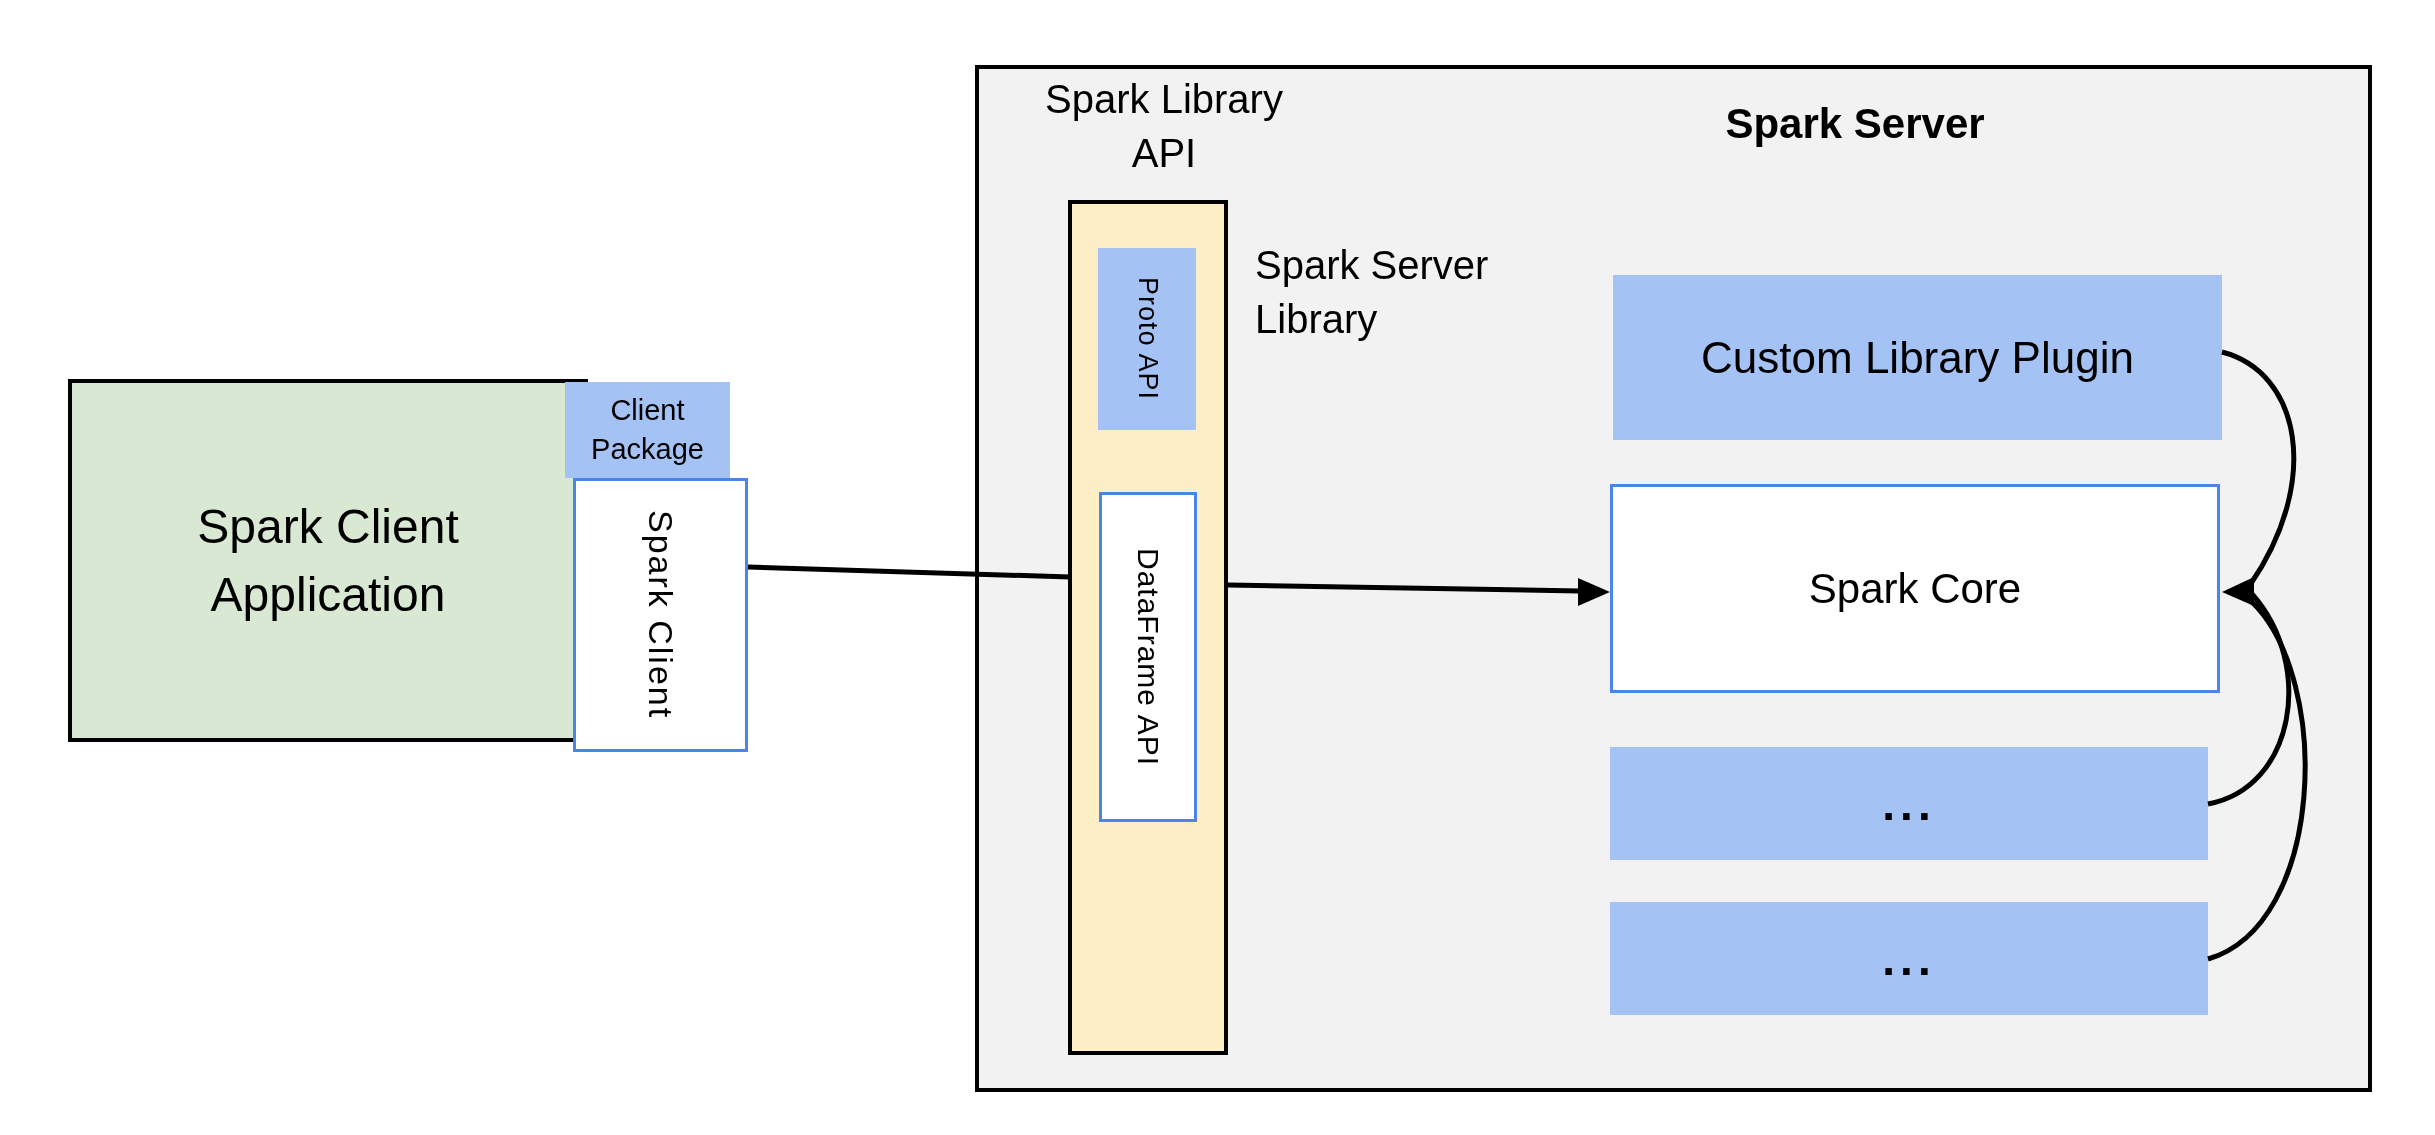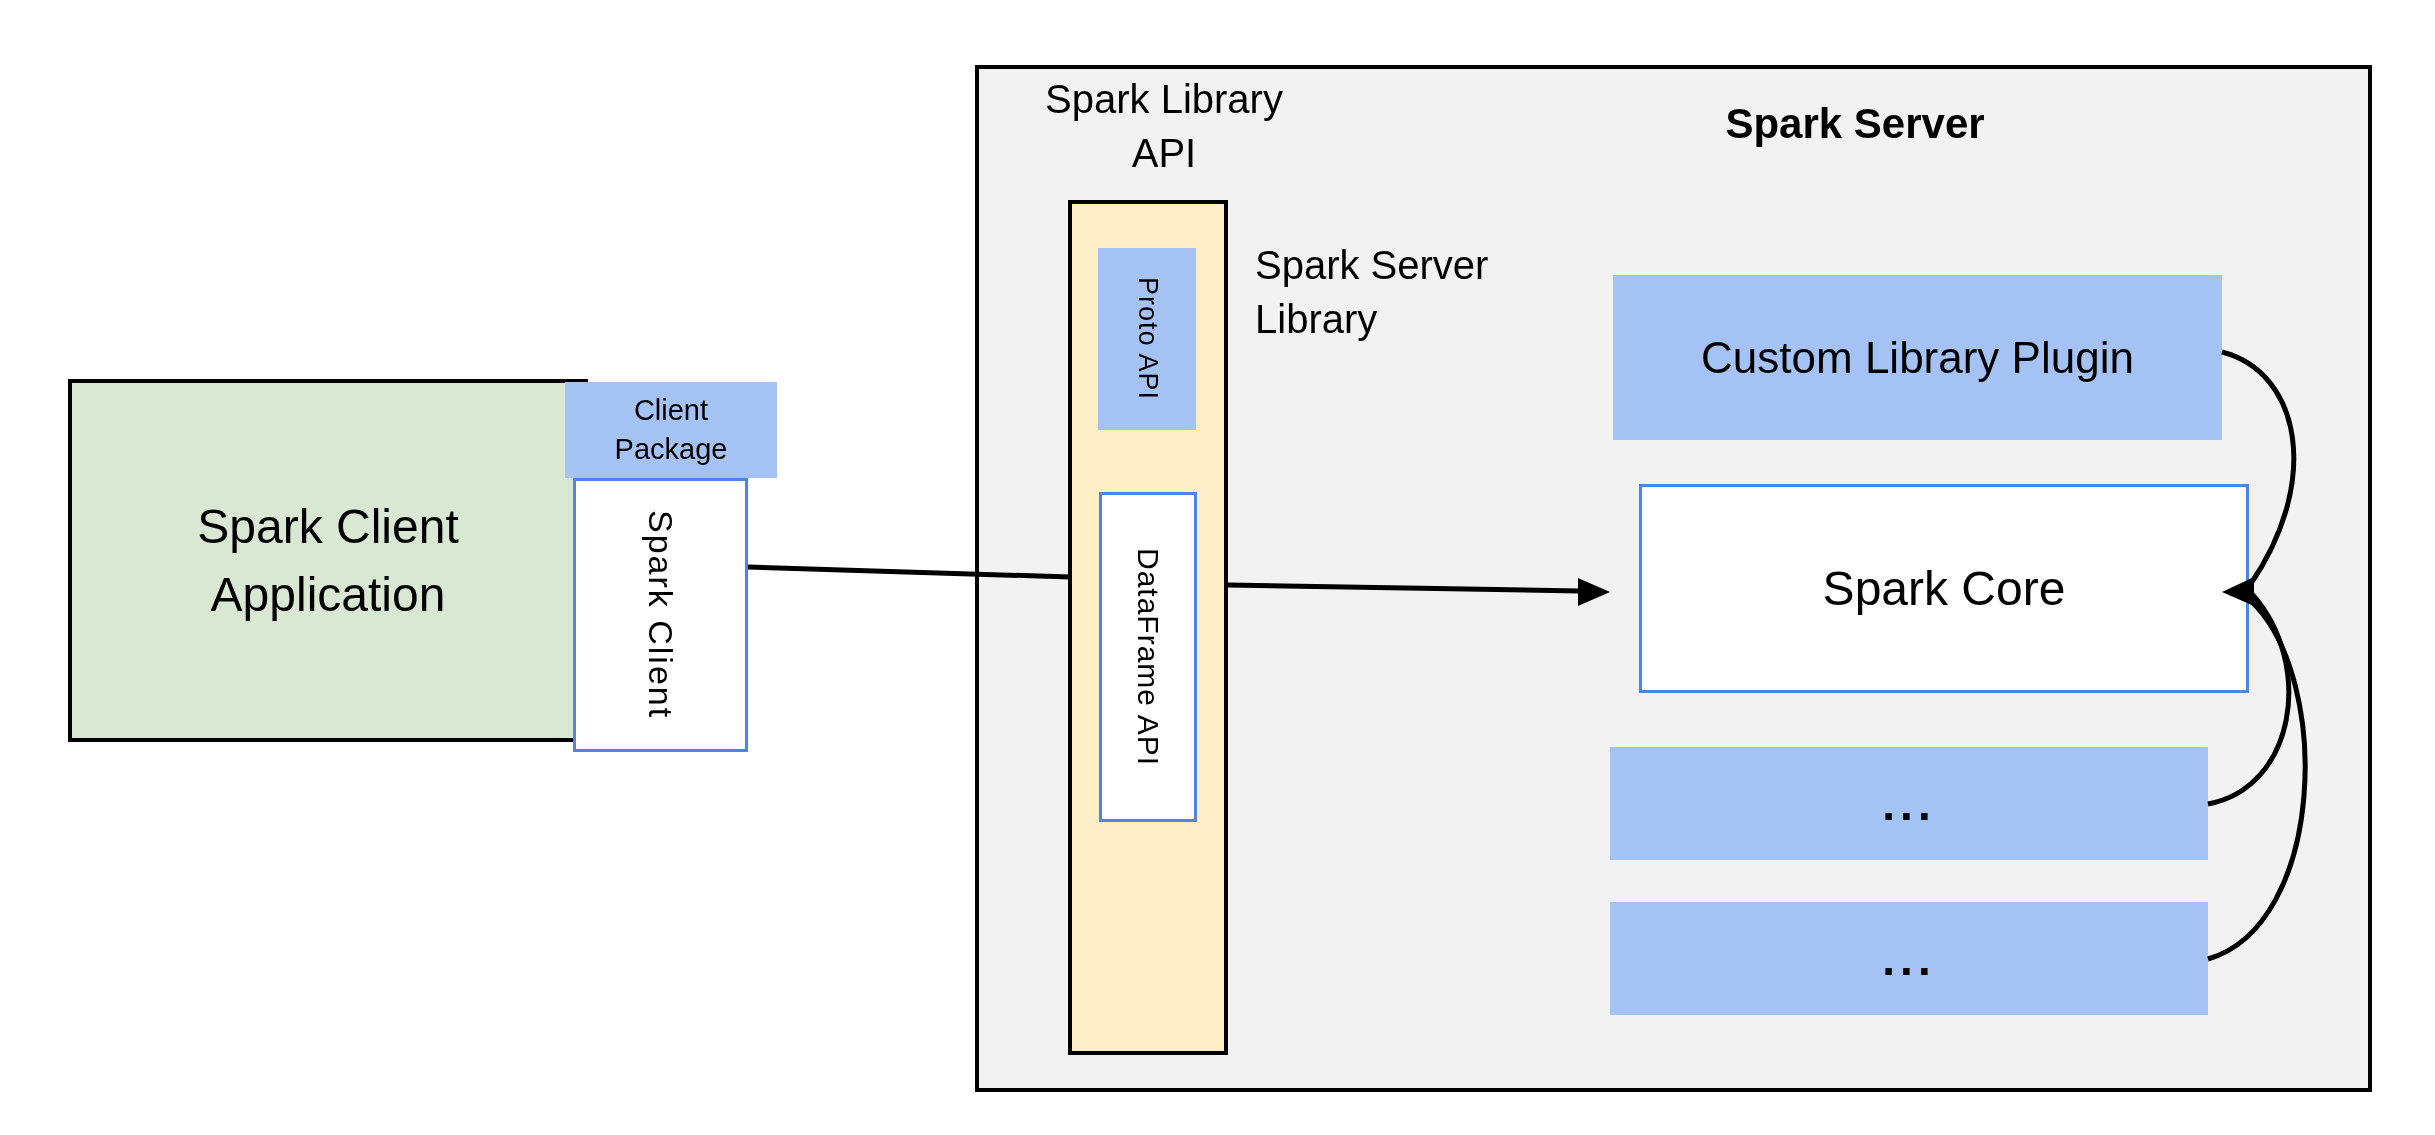--- a/index.html
+++ b/index.html
@@ -8,41 +8,41 @@
   }
   *{margin:0;padding:0;box-sizing:border-box;}
   body{background:var(--canvas-bg);font-family:"Liberation Sans","DejaVu Sans",sans-serif;color:var(--ink);}
   .canvas{position:relative;width:2435px;height:1135px;background:var(--canvas-bg);overflow:hidden;}
   .box{position:absolute;display:flex;align-items:center;justify-content:center;text-align:center;}
   .two-line{white-space:pre-line;}
   .lbl{position:absolute;white-space:pre-line;}
 
   
   .green-box{left:68px;top:379px;width:520px;height:363px;background:var(--green-fill);border:4px solid var(--ink);font-size:48px;line-height:1.4;}
-  .client-package{left:565px;top:382px;width:212px;height:96px;background:var(--blue-fill);font-size:29px;line-height:1.35;z-index:3;}
+  .client-package{left:565px;top:382px;width:165px;height:96px;background:var(--blue-fill);font-size:29px;line-height:1.35;z-index:3;}
   .spark-client{left:573px;top:478px;width:175px;height:274px;background:#fff;border:3px solid var(--blue-border);z-index:2;}
   .vtext{writing-mode:vertical-rl;text-orientation:mixed;}
   .spark-client .vtext{font-size:34px;letter-spacing:2px;}
 
   
   .gray-box{left:975px;top:65px;width:1397px;height:1027px;background:var(--gray-fill);border:4px solid var(--ink);}
   .connect-api-lbl{left:1014px;top:72px;width:300px;text-align:center;font-size:40px;line-height:1.35;}
   .server-title{left:1655px;top:100px;width:400px;text-align:center;font-size:42px;font-weight:bold;}
   .library-lbl{left:1255px;top:238px;width:320px;text-align:left;font-size:40px;line-height:1.35;}
 
   
   .yellow-box{left:1068px;top:200px;width:160px;height:855px;background:var(--cream-fill);border:4px solid var(--ink);}
   .proto-box{left:1098px;top:248px;width:98px;height:182px;background:var(--blue-fill);}
   .proto-box .vtext{font-size:27px;letter-spacing:1px;}
   .dataframe-box{left:1099px;top:492px;width:98px;height:330px;background:#fff;border:3px solid var(--blue-border);}
   .dataframe-box .vtext{font-size:30px;letter-spacing:1px;}
 
   
   .plugin-box{left:1613px;top:275px;width:609px;height:165px;background:var(--blue-fill);font-size:44px;}
-  .core-box{left:1610px;top:484px;width:610px;height:209px;background:#fff;border:3px solid var(--blue-border);font-size:48px;margin-left:29px;}
+  .core-box{left:1610px;top:484px;width:610px;height:209px;background:#fff;border:3px solid var(--blue-border);font-size:42px;}
   .slot-box{background:var(--blue-fill);font-size:46px;font-weight:bold;letter-spacing:5px;}
   .slot-1{left:1610px;top:747px;width:598px;height:113px;}
   .slot-2{left:1610px;top:902px;width:598px;height:113px;}
 
   .wires{position:absolute;left:0;top:0;width:2435px;height:1135px;z-index:5;pointer-events:none;}
 </style>
 </head>
 <body>
 
 <div class="canvas">

